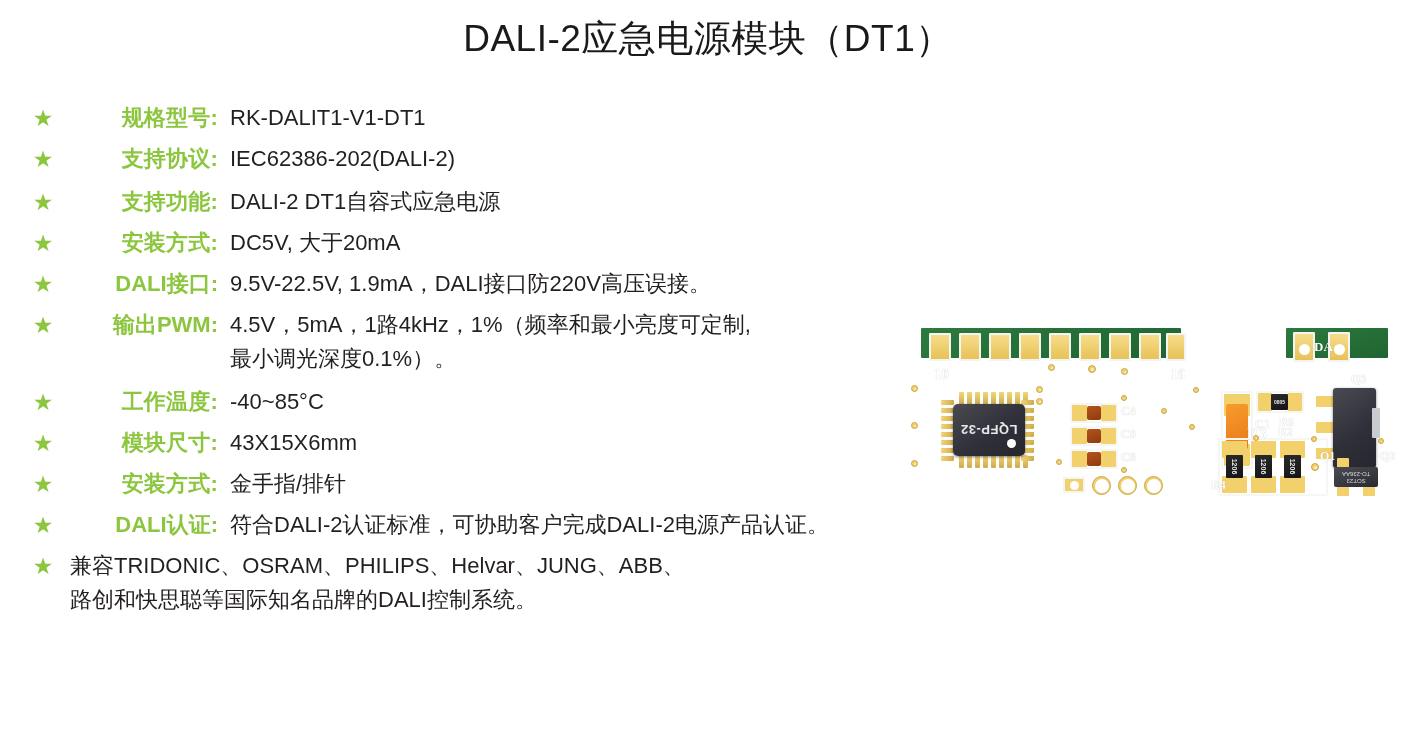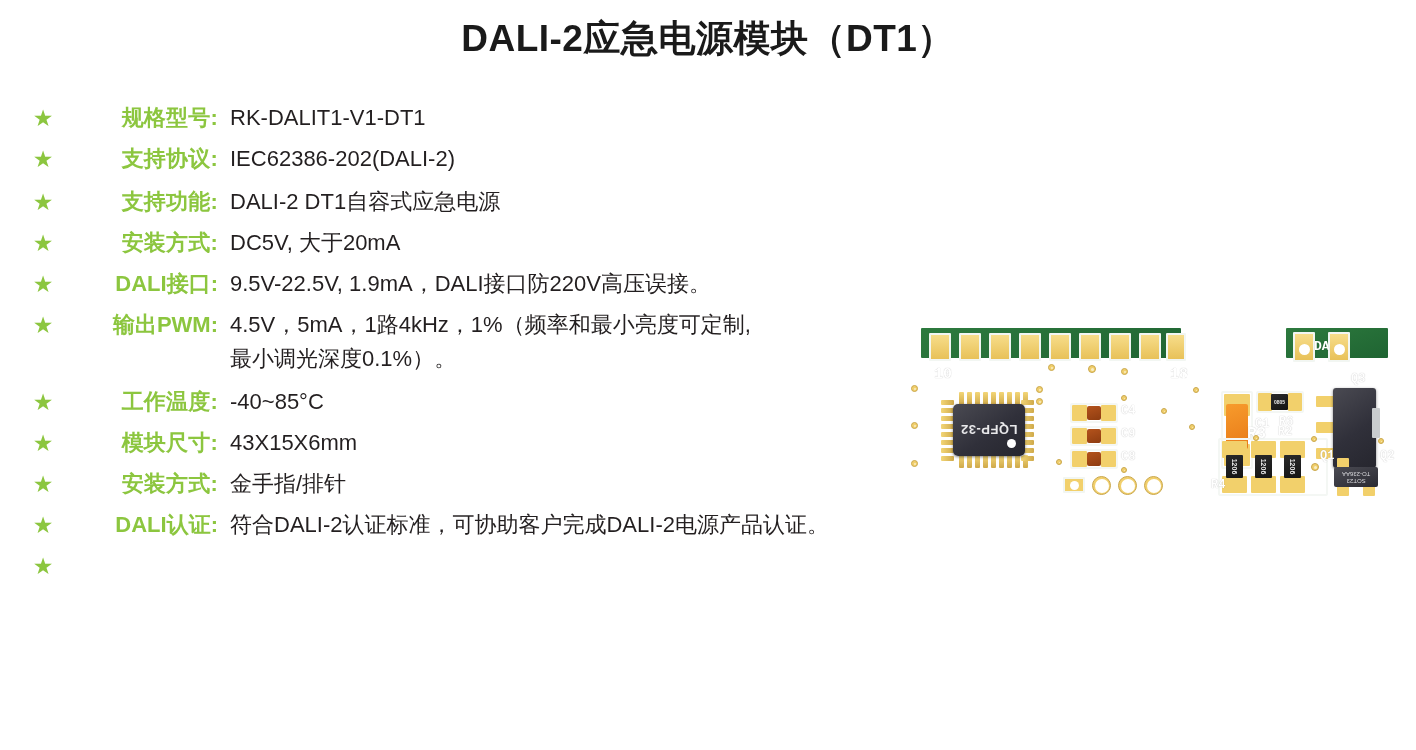--- a/index.html
+++ b/index.html
@@ -7,21 +7,21 @@
     width:1416px;height:750px;
     background:#ffffff;
     font-family:"Liberation Sans","DejaVu Sans",sans-serif;
     overflow:hidden;
     position:relative;
   }
   
   .title{
     position:absolute;left:0;top:14px;width:1416px;
     text-align:center;
-    font-size:37px;font-weight:bold;color:#1a1a1a;
+    font-size:37px;font-weight:normal;color:#1a1a1a;
     letter-spacing:.5px;
     white-space:nowrap;
   }
   
   .spec-list{
     position:absolute;left:0;top:101px;width:1000px;
   }
   .spec-row{
     display:flex;align-items:flex-start;
     margin-bottom:7px;
@@ -103,21 +103,21 @@
   .chip-dot{
     position:absolute;right:9px;bottom:8px;
     width:9px;height:9px;border-radius:50%;background:#fff;
   }
   .legs-h{position:absolute;display:flex;gap:3px;}
   .legs-h span{width:5px;height:13px;background:linear-gradient(180deg,#f3d677,#cfa94a);border-radius:1px;}
   .legs-v{position:absolute;display:flex;flex-direction:column;gap:3px;}
   .legs-v span{width:13px;height:5px;background:linear-gradient(90deg,#f3d677,#cfa94a);border-radius:1px;}
   .silk{
     position:absolute;color:#ffffff;font-weight:bold;
-    font-family:Liberation Mono, monospace;
+    font-family:Liberation Serif, serif;
     text-shadow:0 0 1px rgba(0,0,0,.3);
   }
   .silk-rot{
     position:absolute;color:#ffffff;font-weight:bold;
     transform:rotate(90deg);transform-origin:left top;
     white-space:nowrap;
   }
   .smd{
     position:absolute;border-radius:1px;box-sizing:border-box;
   }
@@ -236,20 +236,24 @@
   <div class="spec-row">
     <div class="star">★</div>
     <div class="label wide">DALI认证:</div>
     <div class="value-wrap">
       <span class="value-line">符合DALI-2认证标准，可协助客户完成DALI-2电源产品认证。</span>
     </div>
   </div>
 
   <div class="spec-row two-line">
     <div class="star">★</div>
+    <div class="value-wrap">
+      <span class="value-line">兼容TRIDONIC、OSRAM、PHILIPS、Helvar、JUNG、ABB、</span>
+      <span class="value-line">路创和快思聪等国际知名品牌的DALI控制系统。</span>
+    </div>
   </div>
 
 </div>
 
 <div class="pcb-stage">
 
   <div class="pcb-tab"></div>
   <div class="pcb-tab2"></div>
 
   <div class="pad gold2" style="left:36px;top:21px;width:22px;height:28px;"></div>

